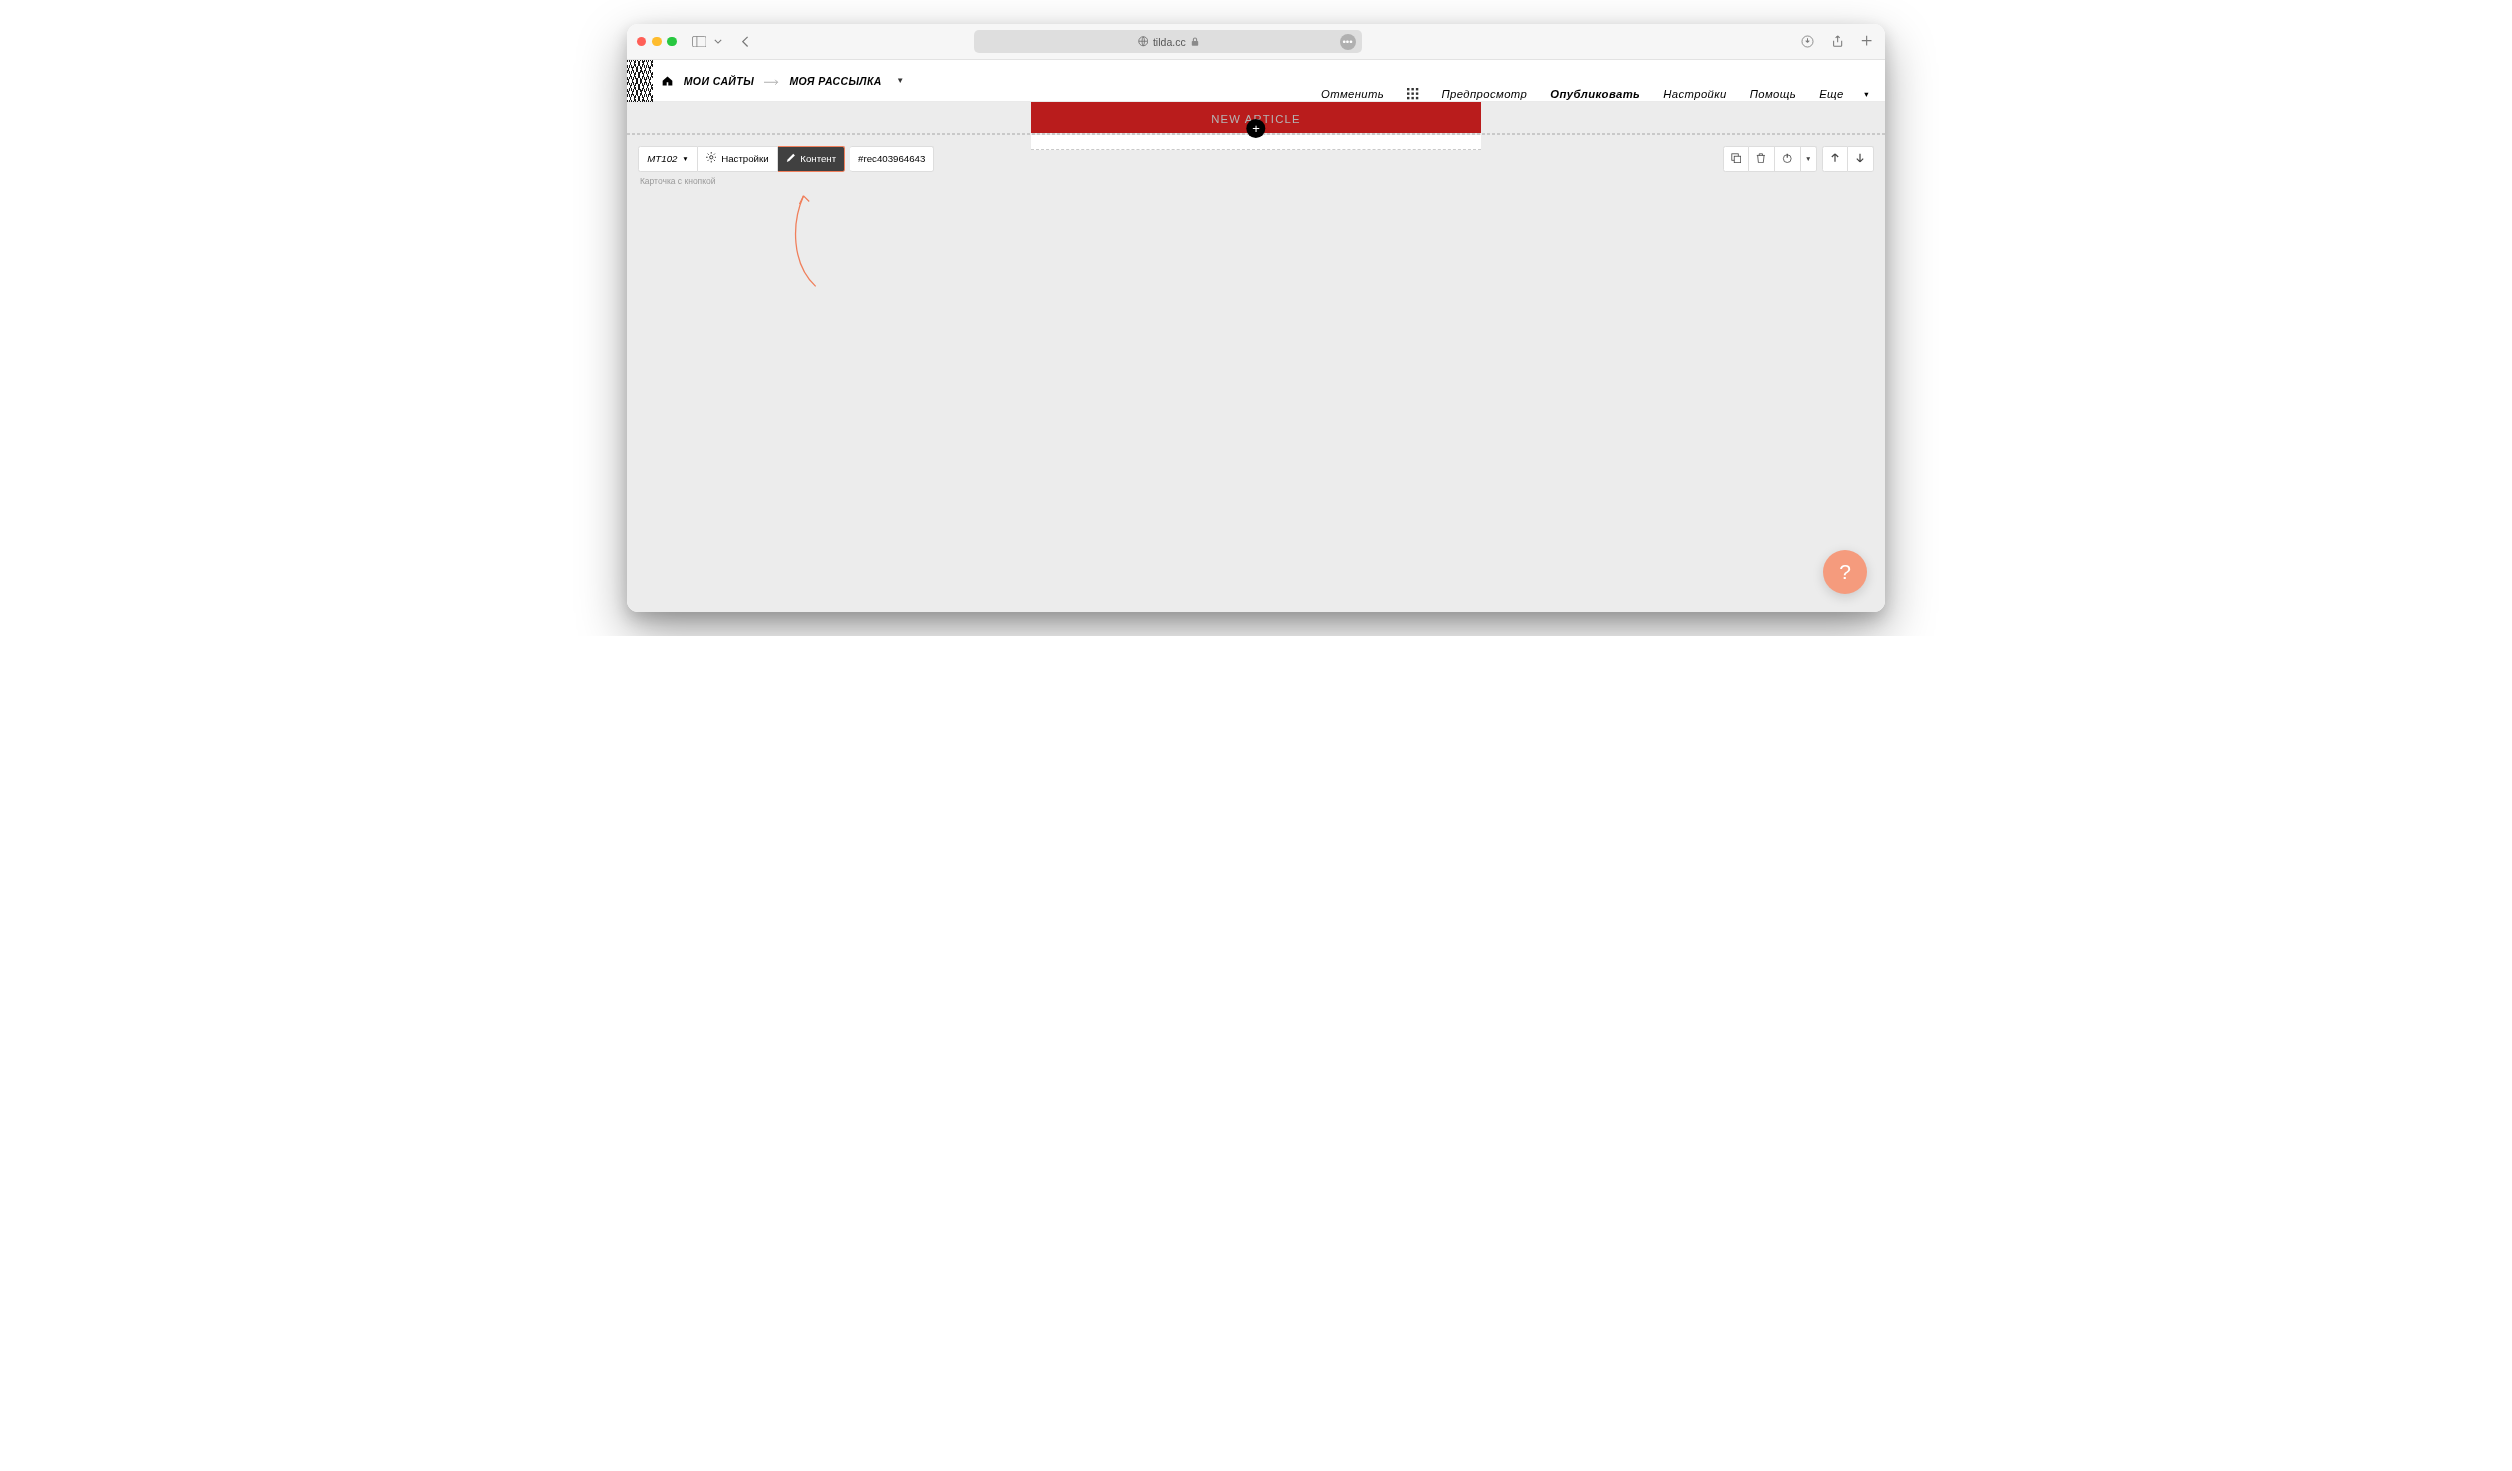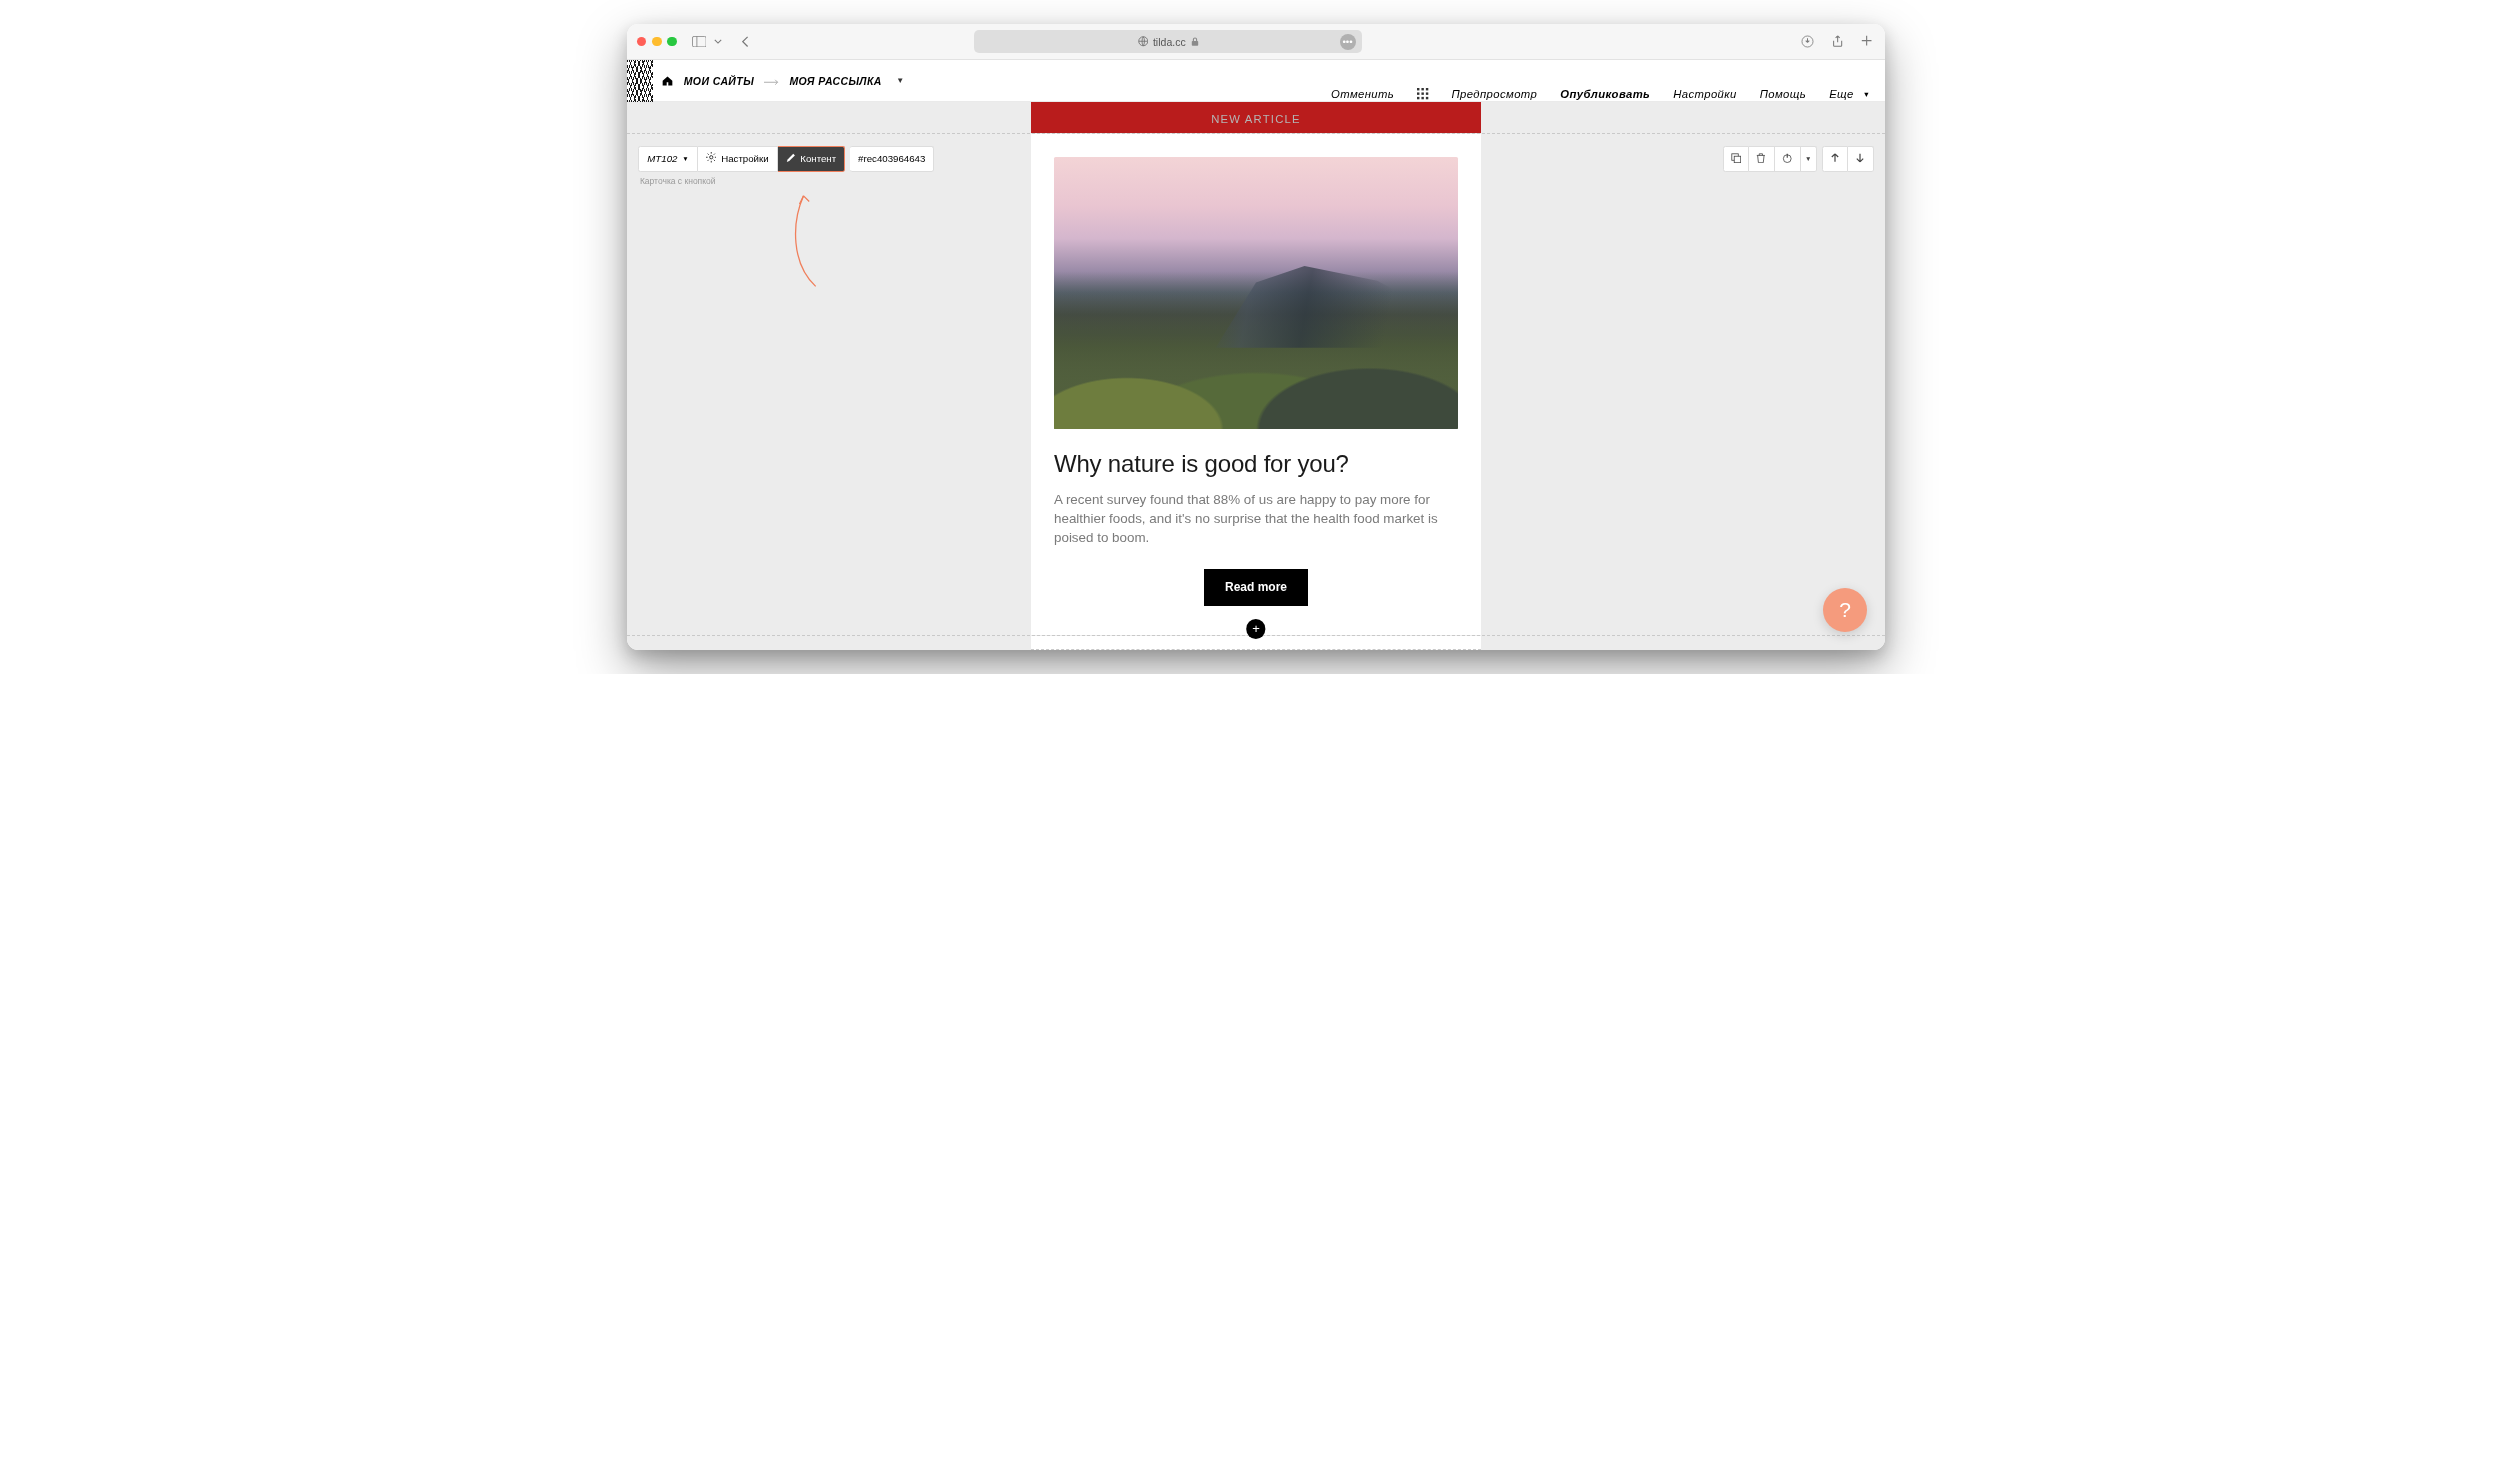--- a/index.html
+++ b/index.html
@@ -84,21 +84,21 @@
   .breadcrumb {
     display:flex; align-items:center; gap:9.7px; font-weight:700; text-transform:uppercase;
   }
   .breadcrumb .home-icon { display:inline-flex; }
   .breadcrumb-sep { color:#999; font-size:13px; }
   .breadcrumb-dd { margin-left:4.9px; font-size:8px; color:#333;}
   .header-right { margin-left:auto; display:flex; align-items:center; gap:23px; font-size:11.3px;margin-top:27px; }
   .header-right span { cursor:pointer; }
   .header-right .publish { font-weight:700; }
   .header-right .grid-ic { display:inline-flex; }
-  .header-more { display:flex; align-items:center; gap:9px; }
+  .header-more { display:flex; align-items:center; gap:19px; }
 
   
   .workspace {
     background:#ececec;
     min-height:510px;
     position:relative;
     overflow:hidden;
   }
   .canvas-dashed {
     border-top:0.8px dashed #c9c9c9;
@@ -458,26 +458,20 @@
                 </svg></span>
           </div>
           <div class="icbtn">
             <span><svg width="8" height="9.7" viewBox="0 0 10 12">
                   <path d="M5 1v10m0 0L1 7m4 4l4-4" fill="none" stroke="#444" stroke-width="1.5"></path>
                 </svg></span>
           </div>
         </div>
       </div>
 
-      <div class="block-inner">
-        <div class="hero-image"></div>
-        <h2 class="card-title">Why nature is good for you?</h2>
-        <p class="card-desc">A recent survey found that 88% of us are happy to pay more for healthier foods, and it's no surprise that the health food market is poised to boom.</p>
-        <button class="card-btn">Read more</button>
-      </div>
 
       <div class="add-block">
         <span>+</span>
       </div>
     </div>
 
     <div class="canvas-dashed" style="height:14.6px; width:450px; margin:0 auto; background:#fff; border-top:none;"></div>
 
     <div class="help-bubble">
       <span>?</span>

